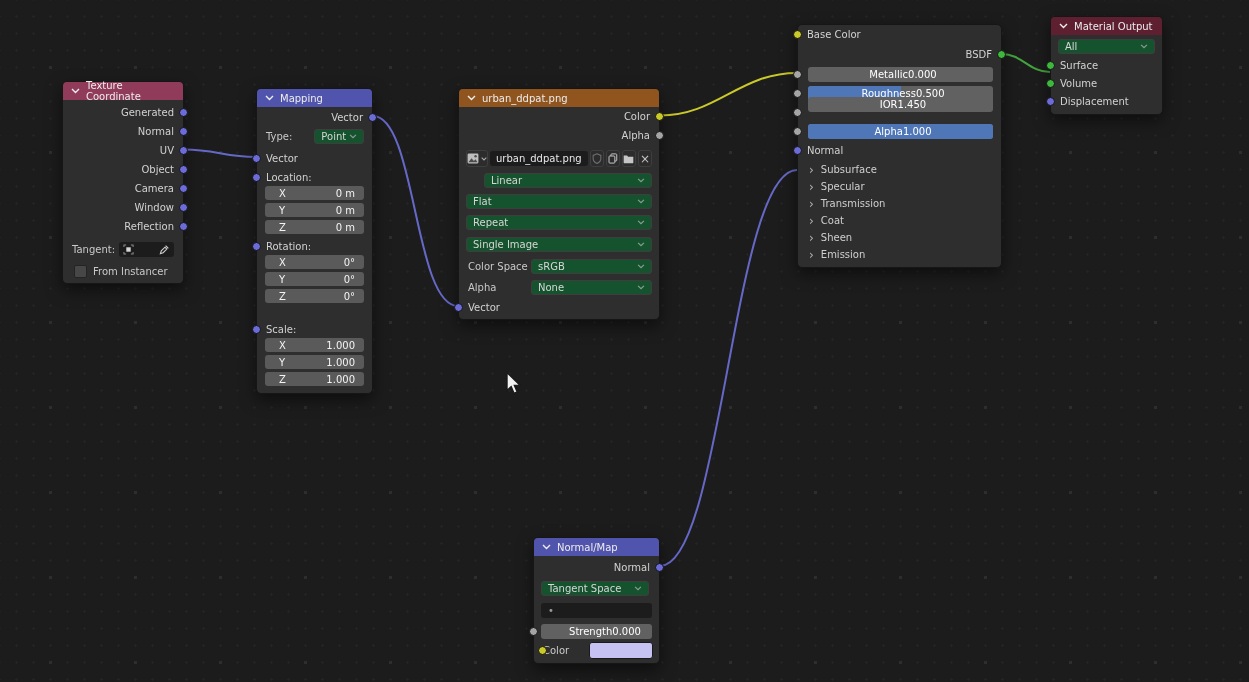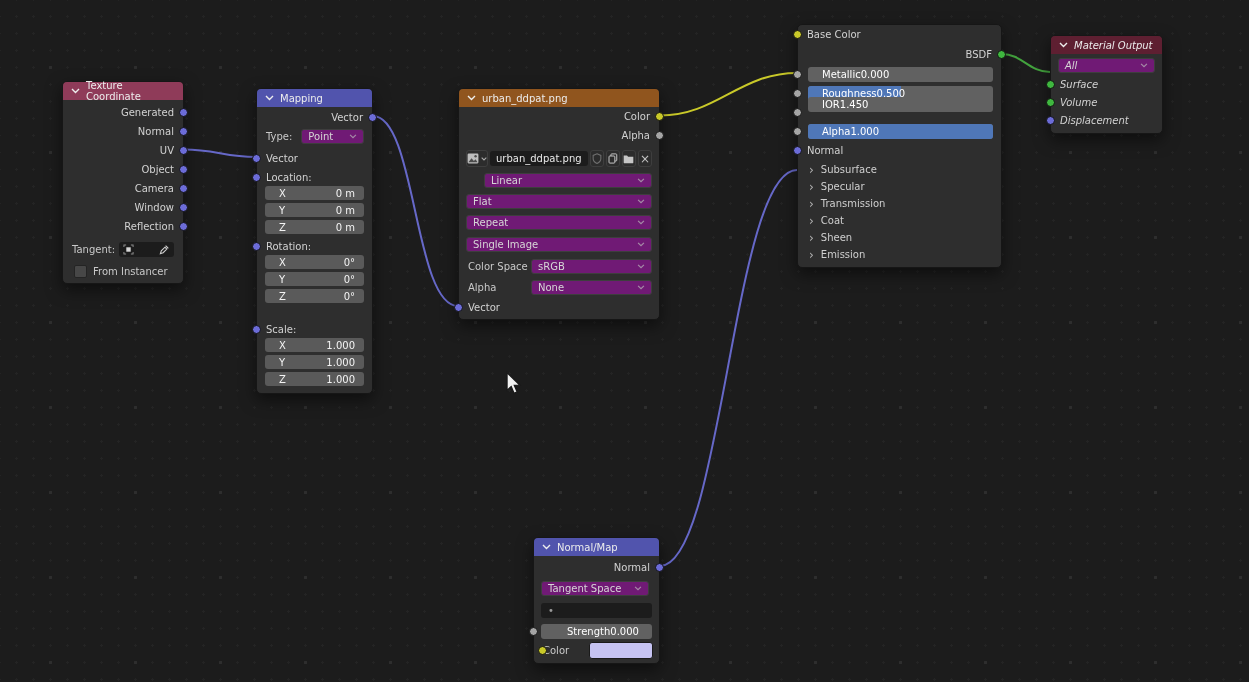--- a/index.html
+++ b/index.html
@@ -18,28 +18,28 @@
     box-shadow:0 6px 16px rgba(0,0,0,.5);color:#c9c9c9;z-index:2;box-sizing:border-box;}
   .hdr{height:18px;display:flex;align-items:center;gap:6px;padding:0 8px;
     border-radius:4px 4px 0 0;color:#ececec;font-size:10px;}
   .hdr .chev{flex:0 0 auto;}
   .row{position:relative;display:flex;align-items:center;font-size:10px;}
   .out-row{justify-content:flex-end;padding-right:9px;color:#d2d2d2;}
   .in-row{padding-left:9px;color:#d2d2d2;}
   .sock{position:absolute;top:50%;width:9px;height:9px;margin-top:-4.5px;border-radius:50%;
     border:1px solid #111;box-sizing:border-box;z-index:3;}
   .sock.out{right:-5px;} .sock.in{left:-5px;}
-  .dd{background:#701a75;border:1px solid #3e3e3e;border-radius:3px;height:15px;
+  .dd{background:#14532d;border:1px solid #3e3e3e;border-radius:3px;height:15px;
     display:flex;align-items:center;justify-content:space-between;padding:0 6px;
     color:#d6d6d6;box-sizing:border-box;font-size:10px;}
   .dd .chev{opacity:.7;}
   .numrow{background:#5a5a5a;border-radius:3px;height:14px;display:flex;align-items:center;
     justify-content:space-between;color:#f4f4f4;padding:0 9px 0 14px;margin:0 8px 3px 8px;font-size:10px;}
   .slider{position:relative;background:#616161;border-radius:3px;height:15px;overflow:hidden;
-    display:flex;align-items:center;justify-content:flex-start;color:#fff;margin:0 8px 4px 10px;font-size:10px;}
+    display:flex;align-items:center;justify-content:center;color:#fff;margin:0 8px 4px 10px;font-size:10px;}
   .slider .fill{position:absolute;left:0;top:0;bottom:0;}
   .slider .sl{position:relative;padding-left:14px;}
   .slider .sv{position:relative;padding-right:9px;}
   .panel{height:17px;display:flex;align-items:center;gap:7px;padding-left:11px;color:#cfcfcf;font-size:10px;}
   .chev-r{color:#b5b5b5;font-size:12px;line-height:1;}
   .field{background:#1c1c1c;border-radius:3px;height:15px;display:flex;align-items:center;
     color:#e8e8e8;box-sizing:border-box;font-size:10px;}
   .btn{background:#2c2c2c;border:1px solid #3e3e3e;border-radius:3px;height:17px;display:flex;
     align-items:center;justify-content:center;box-sizing:border-box;color:#c9c9c9;}
   .swatch{border-radius:3px;height:15px;width:62px;border:1px solid #1a1a1a;}
@@ -116,21 +116,21 @@
     <div class="hdr" style="background-color: rgb(81, 84, 173);">
       <svg class="chev" width="9" height="6" viewBox="0 0 9 6">
           <path d="M1 1l3.5 3.5L8 1" stroke="#eee" stroke-width="1.4" fill="none"></path>
         </svg>
       <span>Mapping</span>
     </div>
     <div class="row out-row" style="height:20px">
         <span>Vector</span>
         <span class="sock out" style="background-color: rgb(108, 108, 216);"></span>
       </div>
-    <div class="row" style="height:15px;margin:2px 8px 0 9px;gap:9px">
+    <div class="row" style="height:15px;margin:2px 8px 0 9px;gap:22px">
       <span>Type:</span>
       <span class="dd" style="flex:1">
         <span>Point</span>
         <svg class="chev" width="8" height="5" viewBox="0 0 9 6">
             <path d="M1 1l3.5 3.5L8 1" stroke="#bbb" stroke-width="1.4" fill="none"></path>
           </svg>
       </span>
     </div>
     <div class="row in-row" style="height:20px;margin-top:4px">
         <span>Vector</span>
@@ -350,21 +350,21 @@
         <span class="chev-r">›</span>
         <span>Sheen</span>
       </div>
     <div class="panel">
         <span class="chev-r">›</span>
         <span>Emission</span>
       </div>
     <div style="height:4px"></div>
   </div>
 
-  <div class="node" style="left:1050px;top:35px;width:113px;font-style:italic;">
+  <div class="node" style="left:1050px;top:16px;width:113px;">
     <div class="hdr" style="background-color: rgb(94, 31, 49);">
       <svg class="chev" width="9" height="6" viewBox="0 0 9 6">
           <path d="M1 1l3.5 3.5L8 1" stroke="#eee" stroke-width="1.4" fill="none"></path>
         </svg>
       <span>Material Output</span>
     </div>
     <div class="dd" style="margin:4px 7px 0 7px">
         <span>All</span>
         <svg class="chev" width="8" height="5" viewBox="0 0 9 6">
           <path d="M1 1l3.5 3.5L8 1" stroke="#bbb" stroke-width="1.4" fill="none"></path>

